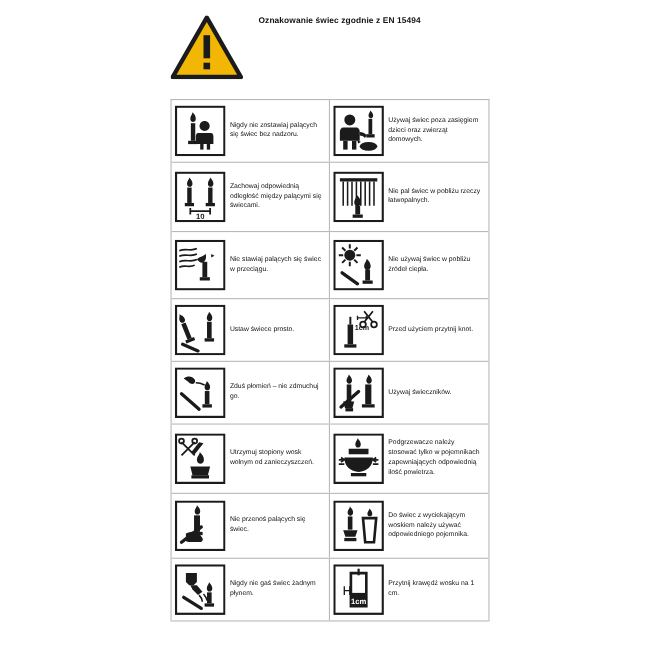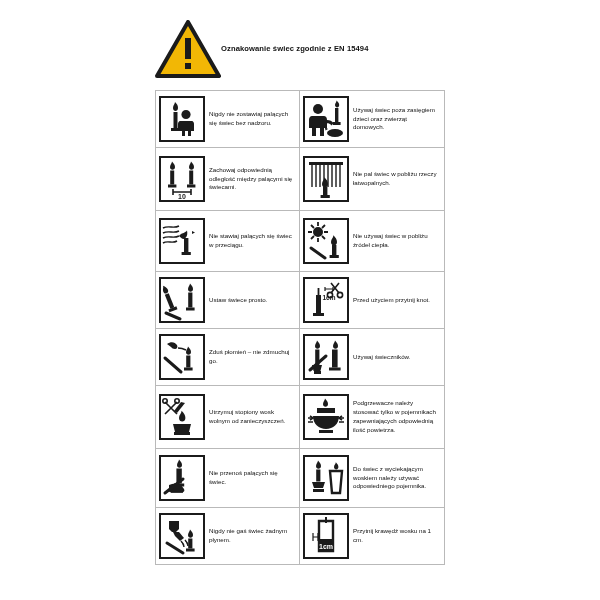--- a/index.html
+++ b/index.html
@@ -25,21 +25,22 @@
   }
 
   
   .header {
     position: absolute;
     left: 155px;
     top: 14px;
     width: 300px;
     height: 70px;
     display: flex;
-    align-items: center;
+    align-items: flex-start;
+    gap: 14px;
   }
   .warn-sign {
     width: 66px;
     height: 58px;
     position: relative;
     flex: 0 0 auto;
   }
   .warn-sign svg { display: block; }
   .header-title {
     font-size: 7.6px;

